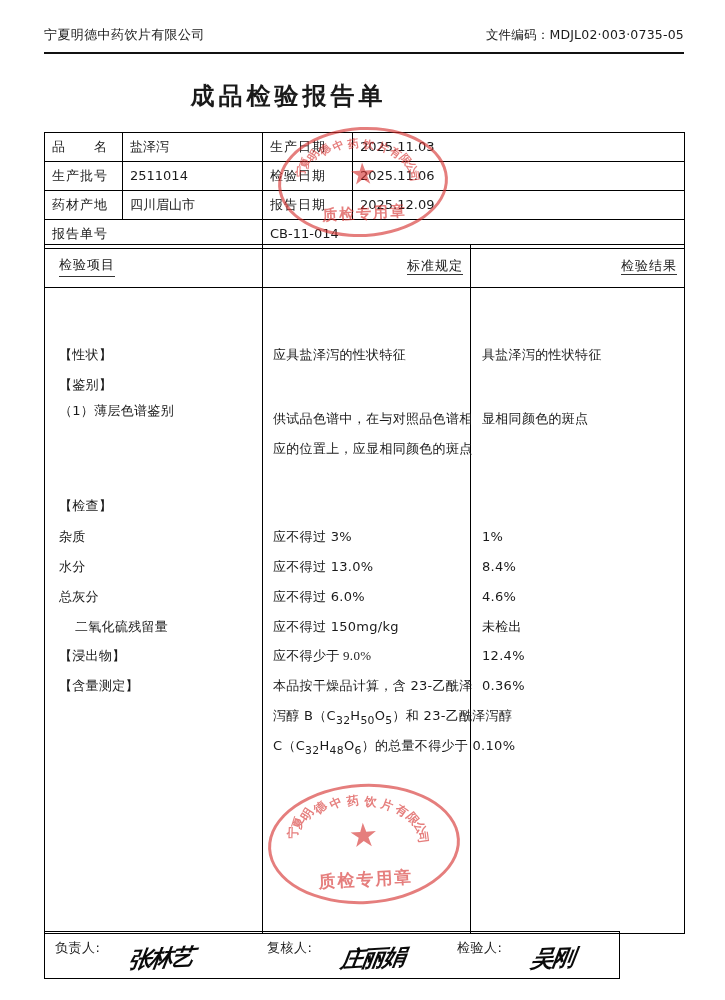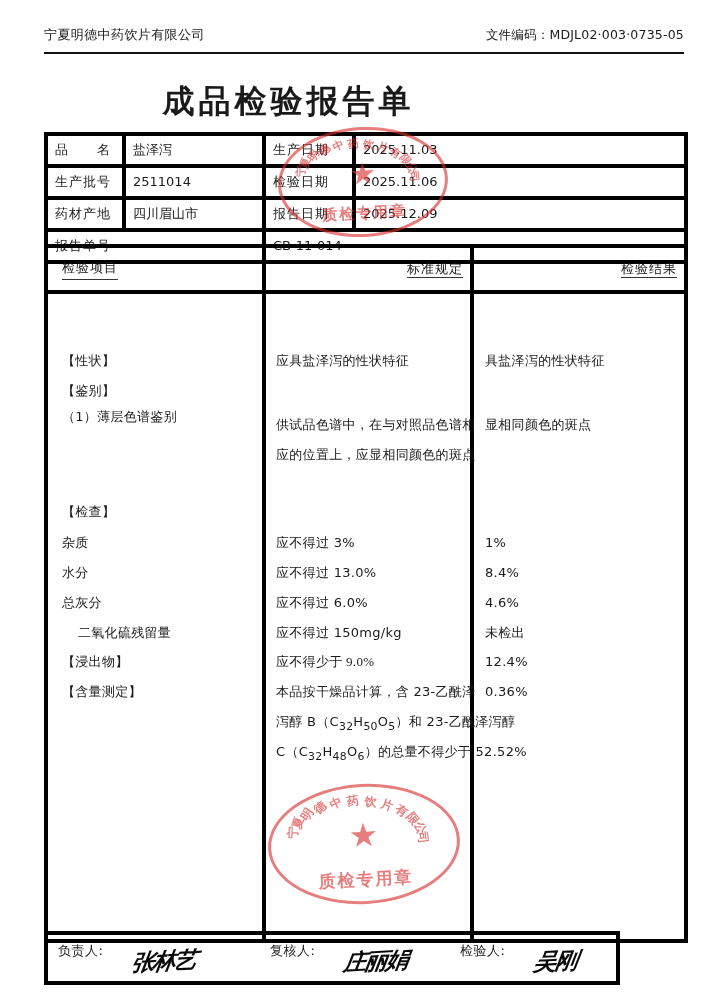--- a/index.html
+++ b/index.html
@@ -47,36 +47,36 @@
     background: #111;
   }
 
   
   .title {
     position: absolute;
     left: 0;
     top: 80px;
     width: 577px;
     text-align: center;
-    font-size: 32px;
+    font-size: 24px;
     font-weight: bold;
     letter-spacing: 4px;
   }
 
   
   table.main {
     position: absolute;
     left: 44px;
     top: 132px;
     width: 576px;
     border-collapse: collapse;
     table-layout: fixed;
   }
   table.main td {
-    border: 4px solid #000000;
+    border: 1px solid #000000;
     padding: 0 7px;
     font-size: 13px;
     vertical-align: middle;
     line-height: 1.5;
   }
   td.lbl {
     letter-spacing: 1px;
   }
   .spread-inner {
     display: inline-block;
@@ -309,21 +309,21 @@
         <div class="line" style="left:10px; top:58px;">应具盐泽泻的性状特征</div>
         <div class="line" style="left:10px; top:122px;">供试品色谱中，在与对照品色谱相</div>
         <div class="line" style="left:10px; top:152px;">应的位置上，应显相同颜色的斑点</div>
         <div class="line" style="left:10px; top:240px;">应不得过 3%</div>
         <div class="line" style="left:10px; top:270px;">应不得过 13.0%</div>
         <div class="line" style="left:10px; top:300px;">应不得过 6.0%</div>
         <div class="line" style="left:10px; top:330px;">应不得过 150mg/kg</div>
         <div class="line" style="left:10px; top:359px;font-family:Liberation Serif, serif;">应不得少于 9.0%</div>
         <div class="line" style="left:10px; top:389px;text-align:center;">本品按干燥品计算，含 23-乙酰泽</div>
         <div class="line" style="left:10px; top:419px;"><span>泻醇 B（C</span><sub>32</sub><span>H</span><sub>50</sub><span>O</span><sub>5</sub><span>）和 23-乙酰泽泻醇</span></div>
-        <div class="line" style="left:10px; top:449px;"><span>C（C</span><sub>32</sub><span>H</span><sub>48</sub><span>O</span><sub>6</sub><span>）的总量不得少于 52.52%</span></div>
+        <div class="line" style="left:10px; top:449px;"><span>C（C</span><sub>32</sub><span>H</span><sub>48</sub><span>O</span><sub>6</sub><span>）的总量不得少于 0.10%</span></div>
       </td>
 
       <td class="content-cell">
         <div class="line" style="left:11px; top:58px;">具盐泽泻的性状特征</div>
         <div class="line" style="left:11px; top:122px;">显相同颜色的斑点</div>
         <div class="line" style="left:11px; top:240px;">1%</div>
         <div class="line" style="left:11px; top:270px;">8.4%</div>
         <div class="line" style="left:11px; top:300px;">4.6%</div>
         <div class="line" style="left:11px; top:330px;">未检出</div>
         <div class="line" style="left:11px; top:359px;">12.4%</div>

